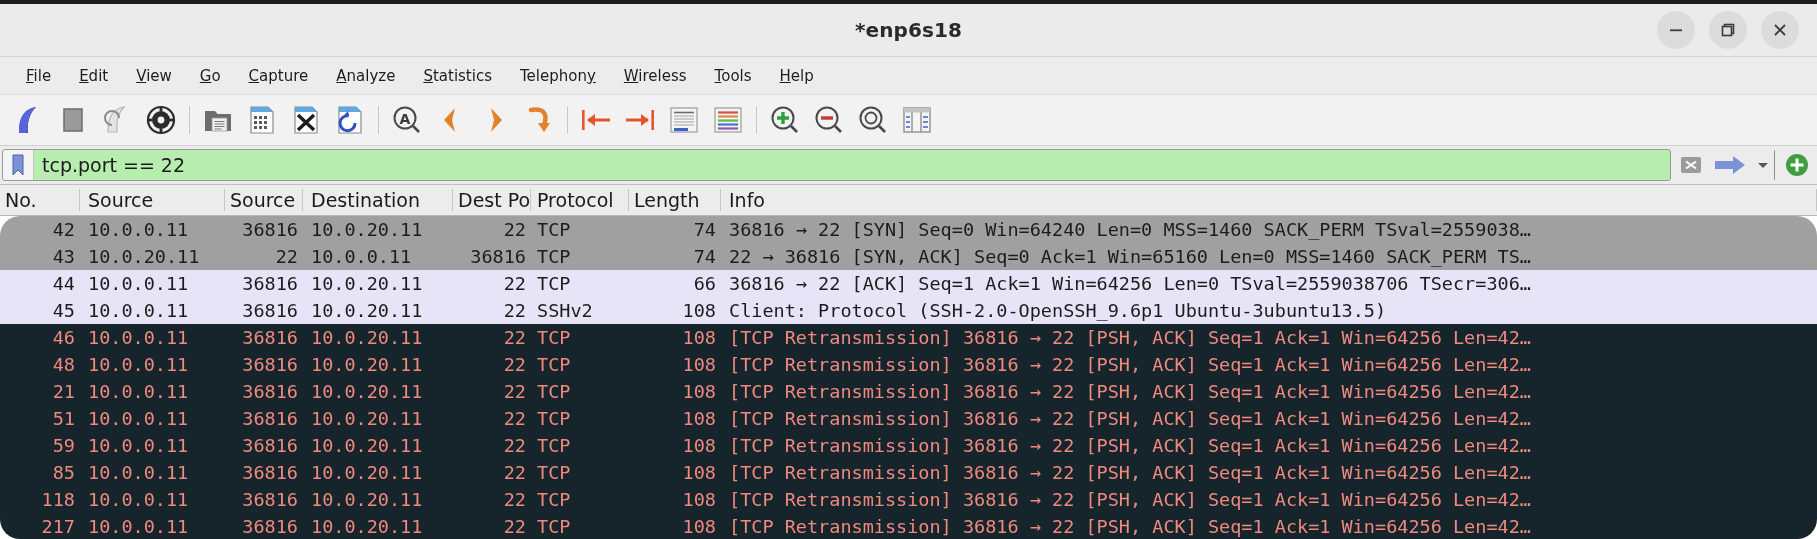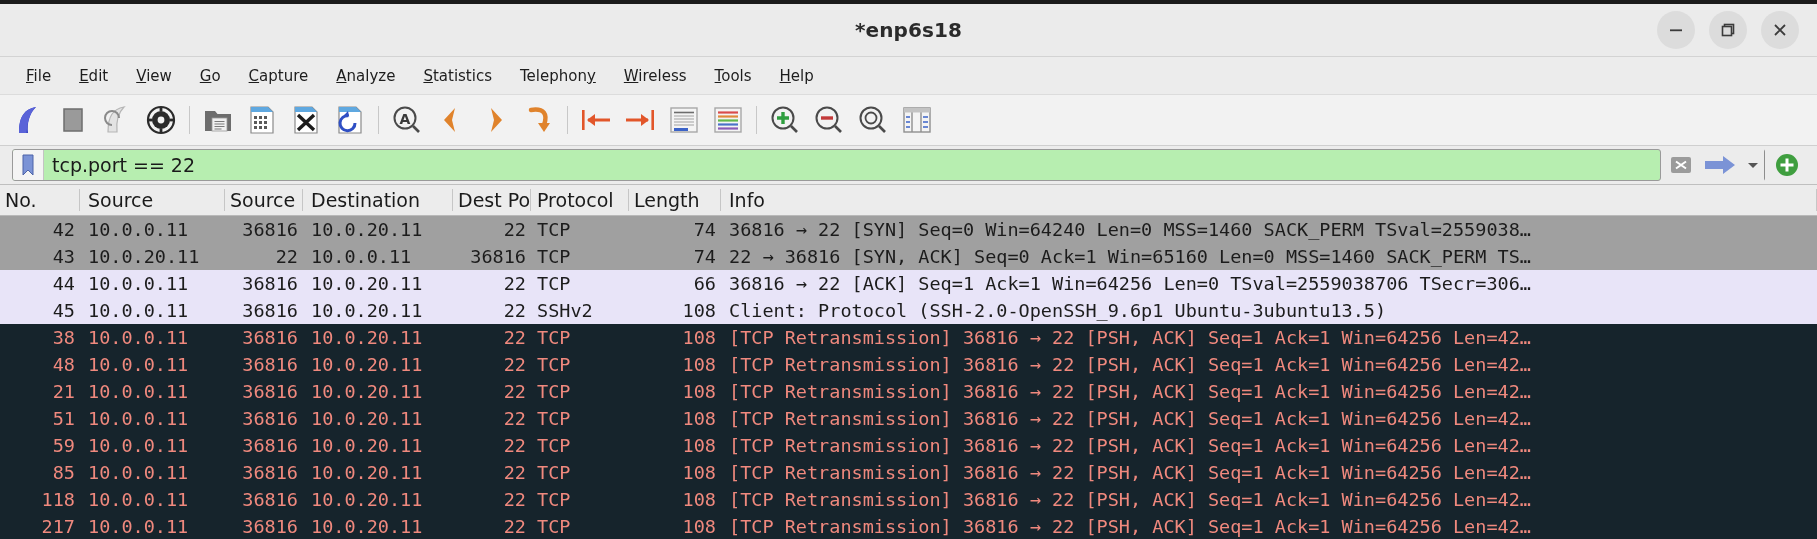--- a/index.html
+++ b/index.html
@@ -93,21 +93,21 @@
     width: 1px; height: 28px;
     background: #c8c8c8;
     margin: 0 5px;
   }
 
   
   .filterbar {
     height: 38px;
     background: #ececec;
     display: flex; align-items: center;
-    padding: 0 12px;
+    padding: 0 2px;
     gap: 4px;
     flex: 0 0 auto;
     box-sizing: border-box;
   }
   .filter-box {
     flex: 1 1 auto;
     height: 32px;
     display: flex; align-items: center;
     background: #b7eeb0;
     border: 1px solid #9a9a9a;
@@ -176,21 +176,21 @@
     align-items: center;
   }
   .col-h {
     display: flex; align-items: center;
     border-right: 1px solid #c6c6c6;
     padding-left: 5px;
     overflow: hidden;
     white-space: nowrap;
     box-sizing: border-box;
   }
-  .rows { flex: 1 1 auto; overflow: hidden; }
+  .rows { flex: 1 1 auto; overflow: hidden; border-radius: 20px; }
   .prow {
     display: flex;
     height: 27px;
     font-family: "DejaVu Sans Mono", monospace;
     font-size: 18.5px;
     line-height: 27px;
     white-space: nowrap;
     box-sizing: border-box;
   }
   .cell {
@@ -531,21 +531,21 @@
           <div class="cell c-no">45</div>
           <div class="cell c-src">10.0.0.11</div>
           <div class="cell c-sport">36816</div>
           <div class="cell c-dst">10.0.20.11</div>
           <div class="cell c-dport">22</div>
           <div class="cell c-proto">SSHv2</div>
           <div class="cell c-len">108</div>
           <div class="cell c-info">Client: Protocol (SSH-2.0-OpenSSH_9.6p1 Ubuntu-3ubuntu13.5)</div>
         </div>
         <div class="prow row-badtcp">
-          <div class="cell c-no">38</div>
+          <div class="cell c-no">46</div>
           <div class="cell c-src">10.0.0.11</div>
           <div class="cell c-sport">36816</div>
           <div class="cell c-dst">10.0.20.11</div>
           <div class="cell c-dport">22</div>
           <div class="cell c-proto">TCP</div>
           <div class="cell c-len">108</div>
           <div class="cell c-info">[TCP Retransmission] 36816 → 22 [PSH, ACK] Seq=1 Ack=1 Win=64256 Len=42…</div>
         </div>
         <div class="prow row-badtcp">
           <div class="cell c-no">48</div>

